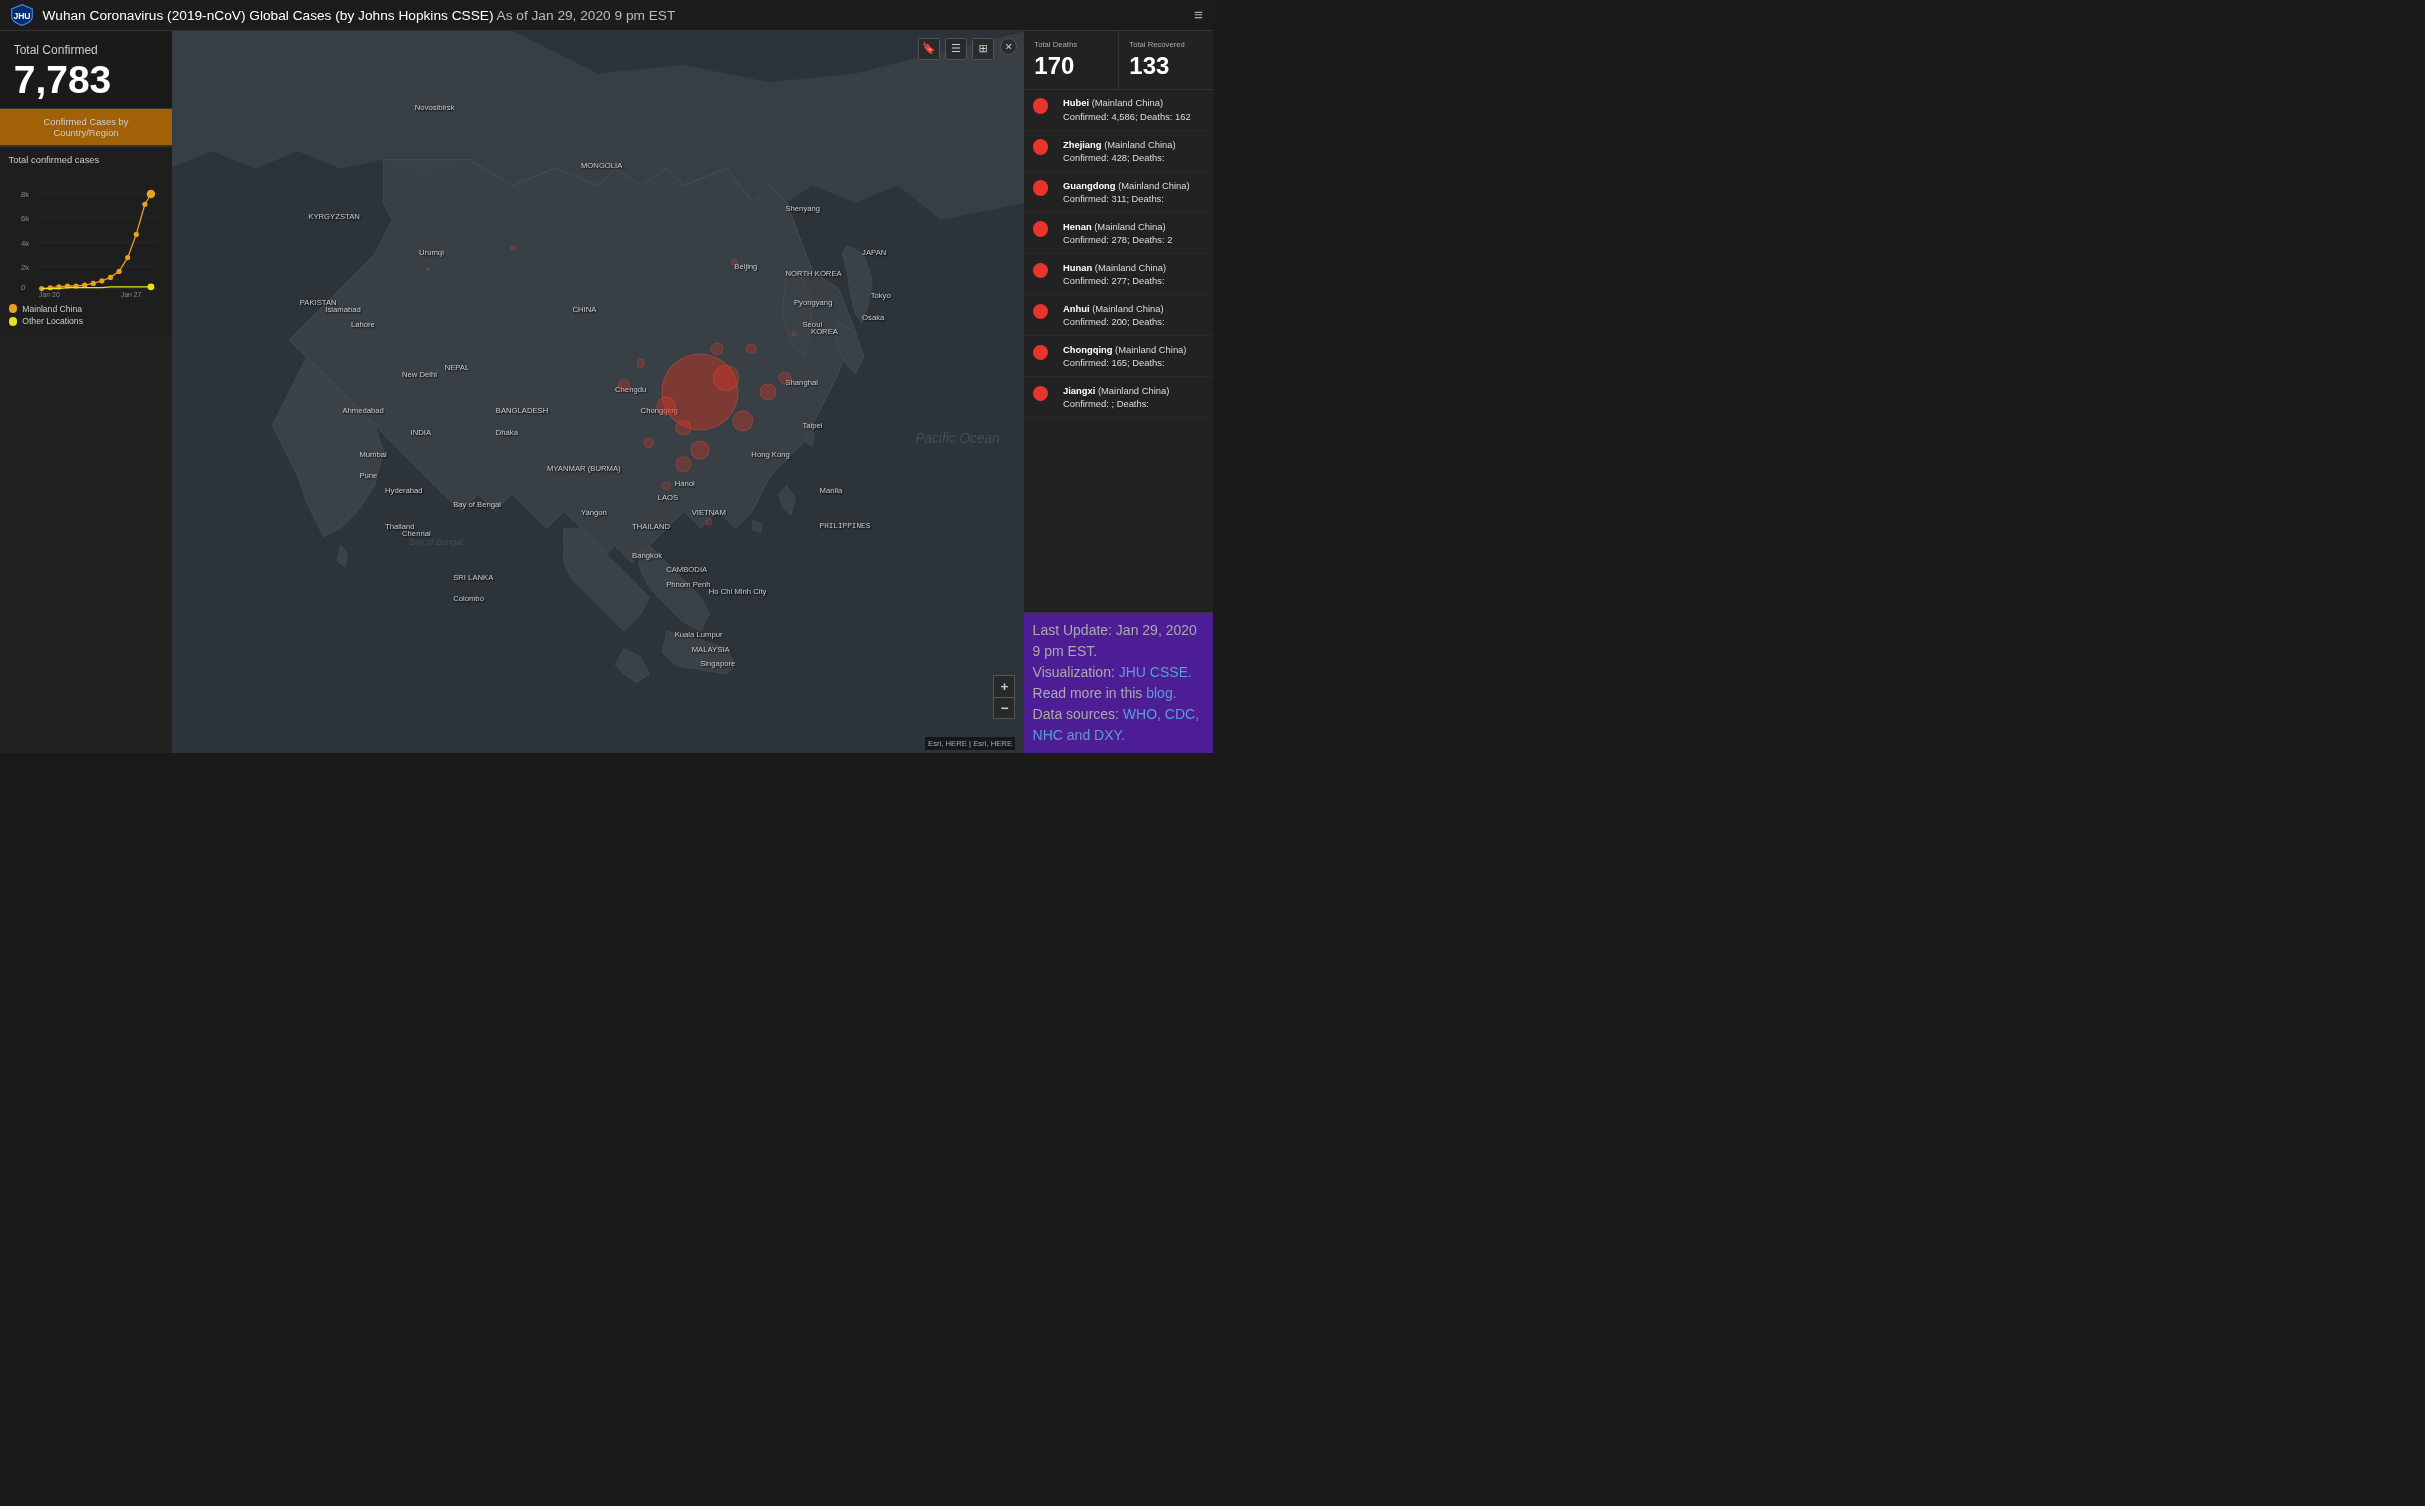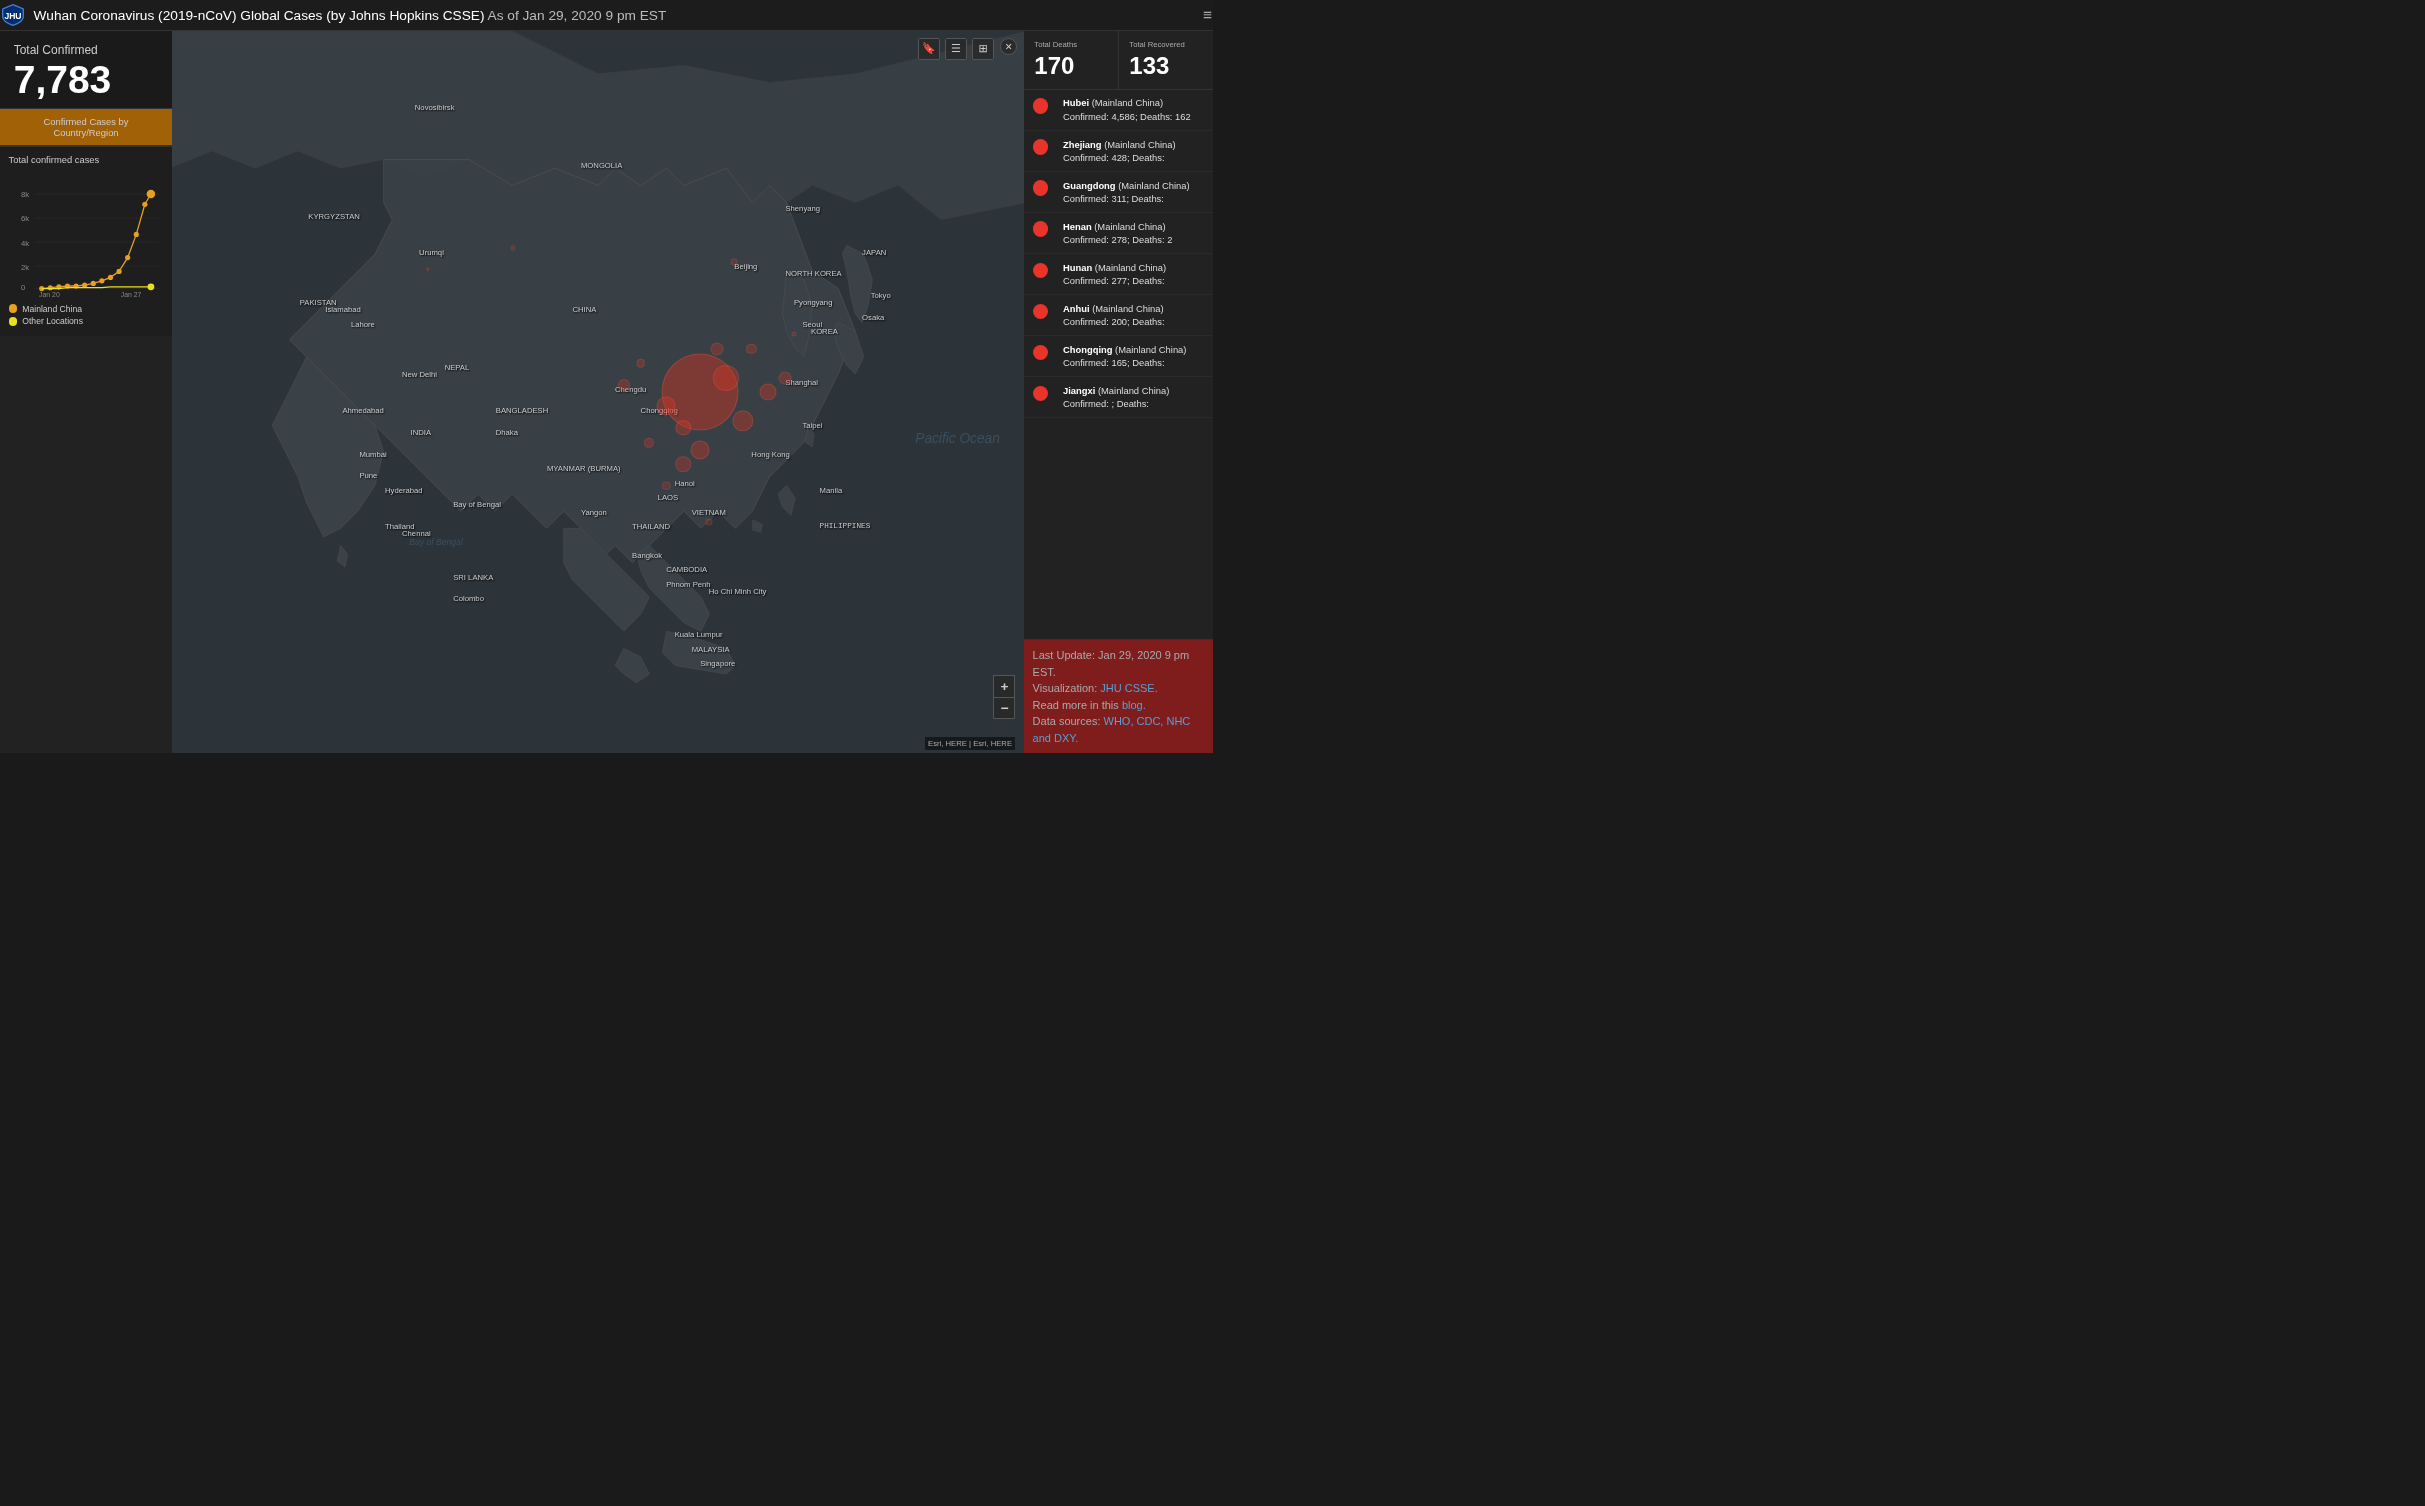--- a/index.html
+++ b/index.html
@@ -13,21 +13,21 @@
       position: relative;
     }
 
     
     #header {
       background: #1c1c1c;
       border-bottom: 0.9px solid #333;
       height: 31px;
       display: flex;
       align-items: center;
-      padding: 0 1px;
+      padding: 0 10px;
       position: relative;
       z-index: 100;
     }
     #header .logo {
       width: 24px;
       height: 24px;
       margin-right: 8.6px;
       flex-shrink: 0;
     }
     #header .menu-icon {
@@ -262,23 +262,23 @@
     }
     .region-info {
       font-size: 9.4px;
       color: #ddd;
       line-height: 1.4;
     }
     .region-info .name { font-weight: bold; color: #fff; }
 
     .data-sources {
       padding: 6.9px 8.6px;
-      font-size: 11px;
+      font-size: 14px;
       color: #aaa;
-      background: #7f1d1d;
+      background: #4c1d95;
       border-top: 0.9px solid #333;
       line-height: 1.5;
     }
     .link-text { color: #5a9fd4; }
 
     
     .map-svg {
       width: 100%;
       height: 100%;
     }

